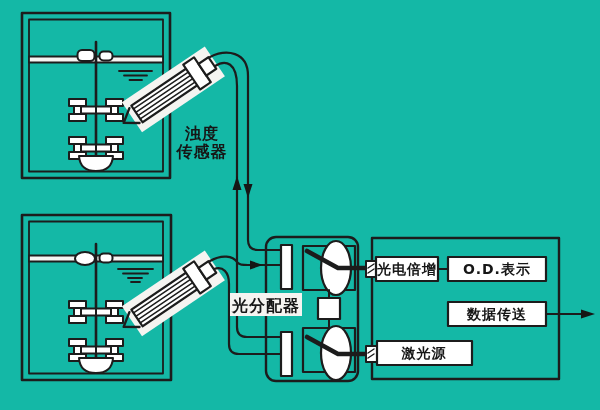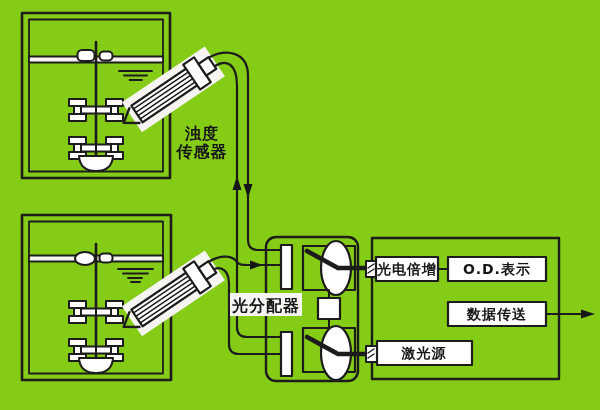--- a/index.html
+++ b/index.html
@@ -1,17 +1,17 @@
 <!DOCTYPE html>
 <html><head>
 <meta charset="utf-8">
 <style>
   html,body{margin:0;padding:0;}
   body{background:#e9e9e6;font-family:"DejaVu Sans",sans-serif;}
-  #stage{position:relative;width:600px;height:410px;background:#84cc16;overflow:hidden;}
+  #stage{position:relative;width:600px;height:410px;background:#14b8a6;overflow:hidden;}
   svg{display:block;}
   .lbl{font-family:"DejaVu Sans",sans-serif;font-weight:bold;fill:#161616;}
   .lbl-lg{font-size:16px;letter-spacing:1px;}
   .lbl-md{font-size:14px;letter-spacing:1px;}
 </style>
 </head>
 <body>
 
 <div id="stage">
 <svg width="600" height="410" viewBox="0 0 600 410">

